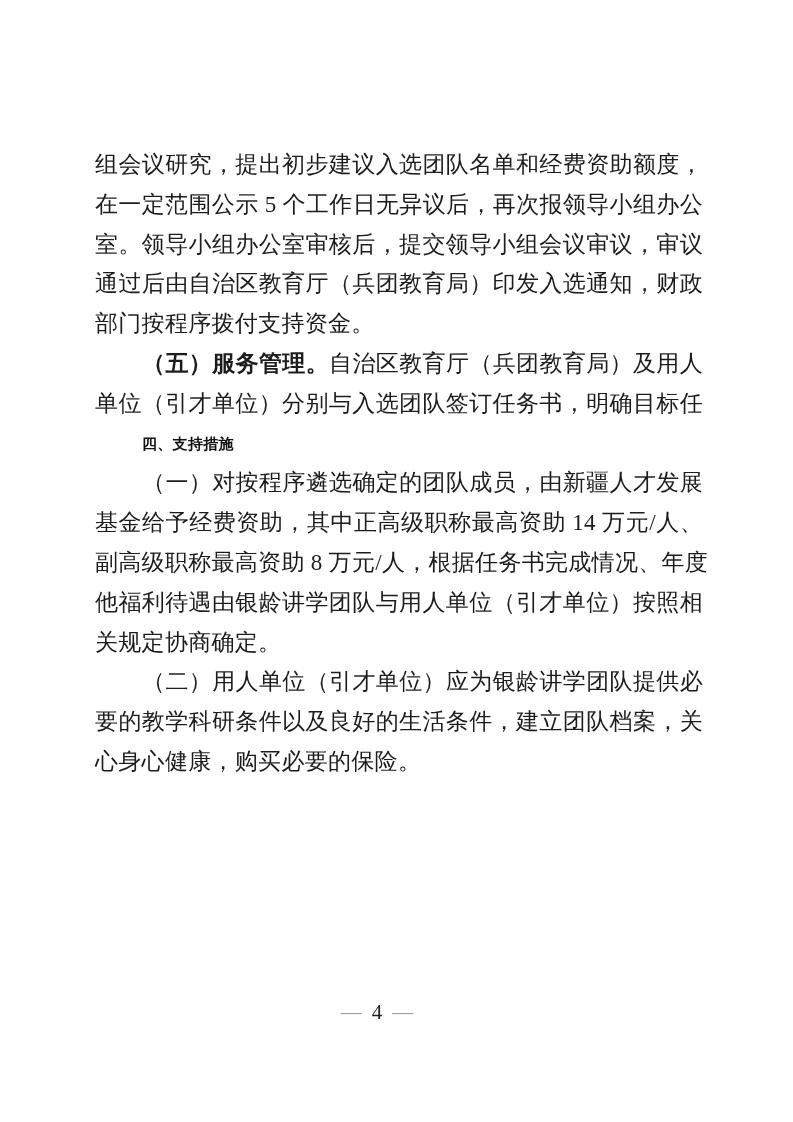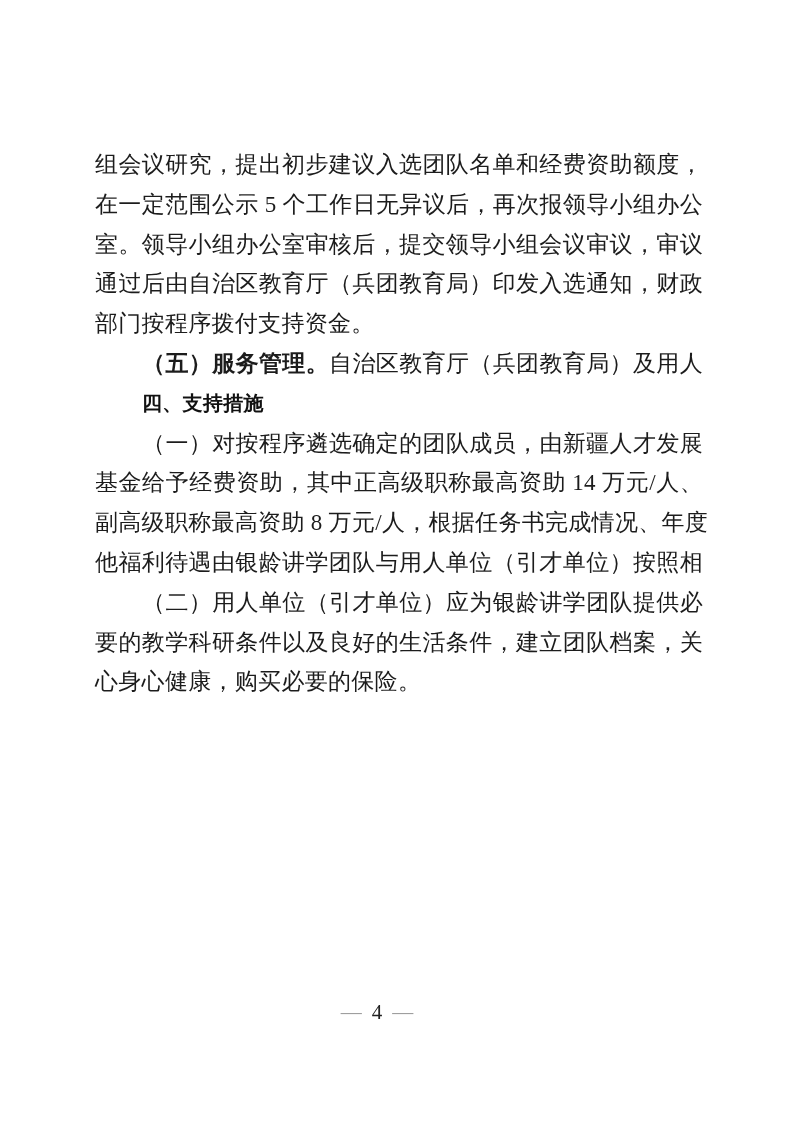--- a/index.html
+++ b/index.html
@@ -30,21 +30,21 @@
     white-space: nowrap;
   }
   .line.last {
     text-align-last: left;
     white-space: normal;
   }
   .line.indent { text-indent: 47px; }
   .block.heading .line {
     font-family: "Liberation Sans", "DejaVu Sans", sans-serif;
     font-weight: bold;
-    font-size: 20px;
+    font-size: 15px;
     color: #111111;
   }
   .run-bold { font-weight: bold; }
   .page-footer {
     position: absolute;
     top: 998px;
     left: 0;
     width: 100%;
     text-align: center;
     font-size: 21px;
@@ -66,29 +66,31 @@
   <div class="doc-body">
       <div class="block paragraph">
         <div class="line"><span class="run">组会议研究，提出初步建议入选团队名单和经费资助额度，</span></div>
         <div class="line"><span class="run">在一定范围公示 5 个工作日无异议后，再次报领导小组办公</span></div>
         <div class="line"><span class="run">室。领导小组办公室审核后，提交领导小组会议审议，审议</span></div>
         <div class="line"><span class="run">通过后由自治区教育厅（兵团教育局）印发入选通知，财政</span></div>
         <div class="line last"><span class="run">部门按程序拨付支持资金。</span></div>
       </div>
       <div class="block paragraph">
         <div class="line indent"><span class="run-bold">（五）服务管理。</span><span class="run">自治区教育厅（兵团教育局）及用人</span></div>
+        <div class="line"><span class="run">单位（引才单位）分别与入选团队签订任务书，明确目标任</span></div>
       </div>
       <div class="block heading">
         <div class="line last indent"><span class="run">四、支持措施</span></div>
       </div>
       <div class="block paragraph">
         <div class="line indent"><span class="run">（一）对按程序遴选确定的团队成员，由新疆人才发展</span></div>
         <div class="line"><span class="run">基金给予经费资助，其中正高级职称最高资助 14 万元/人、</span></div>
         <div class="line"><span class="run">副高级职称最高资助 8 万元/人，根据任务书完成情况、年度</span></div>
         <div class="line"><span class="run">他福利待遇由银龄讲学团队与用人单位（引才单位）按照相</span></div>
+        <div class="line last"><span class="run">关规定协商确定。</span></div>
       </div>
       <div class="block paragraph">
         <div class="line indent"><span class="run">（二）用人单位（引才单位）应为银龄讲学团队提供必</span></div>
         <div class="line"><span class="run">要的教学科研条件以及良好的生活条件，建立团队档案，关</span></div>
         <div class="line last"><span class="run">心身心健康，购买必要的保险。</span></div>
       </div>
     </div>
   <div class="page-footer">
     <span class="dash">—</span><span class="num">4</span><span class="dash">—</span>
   </div>

